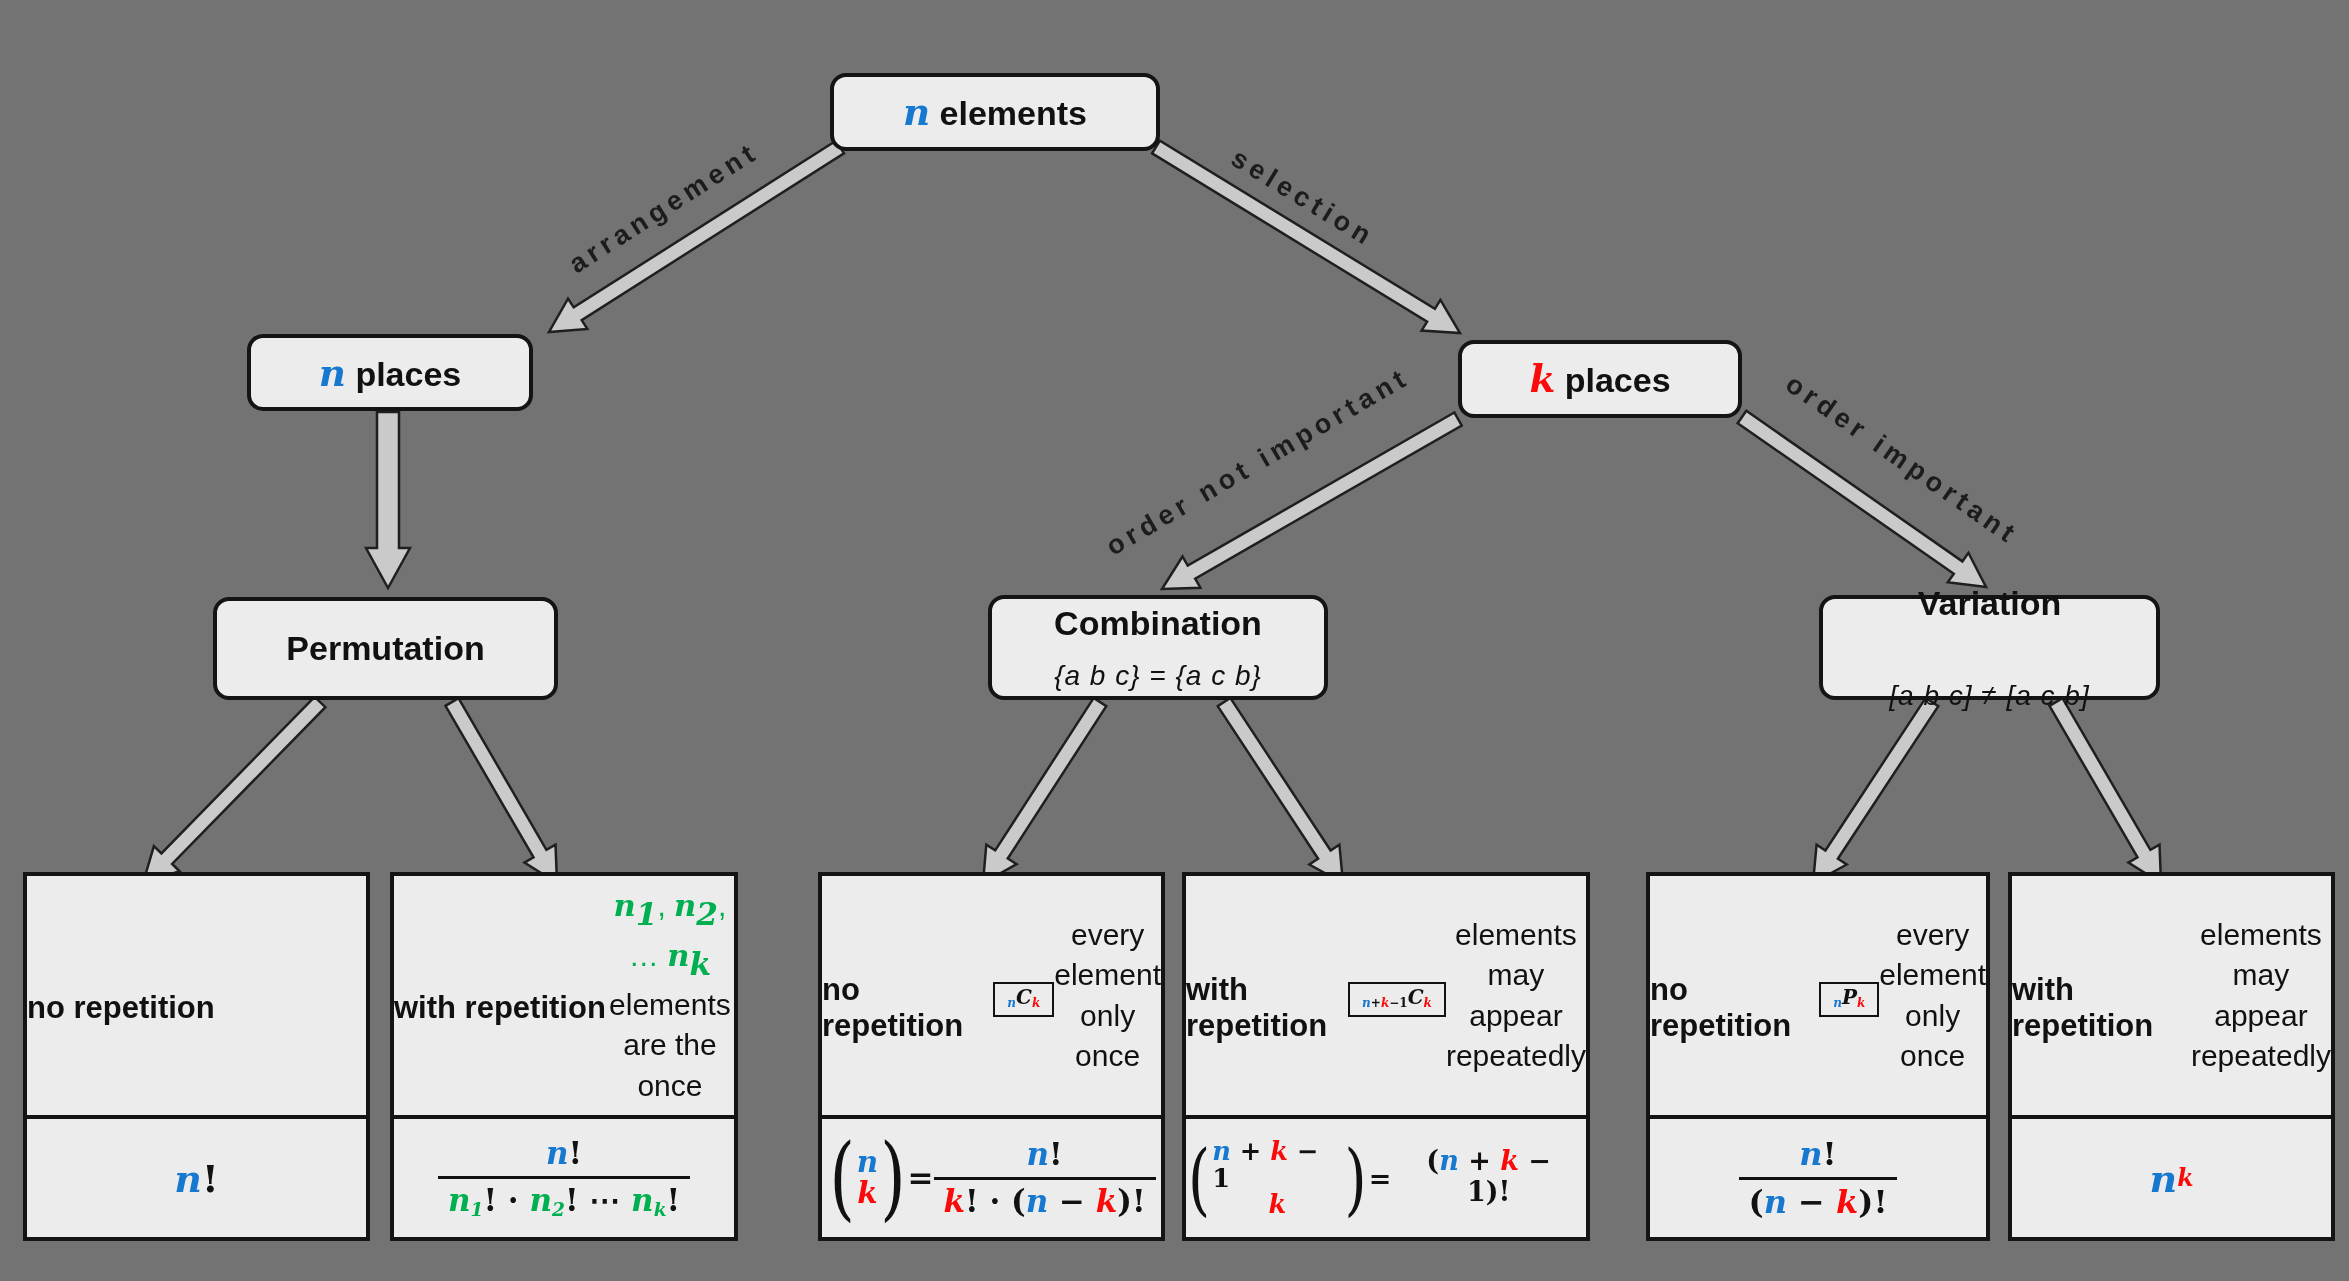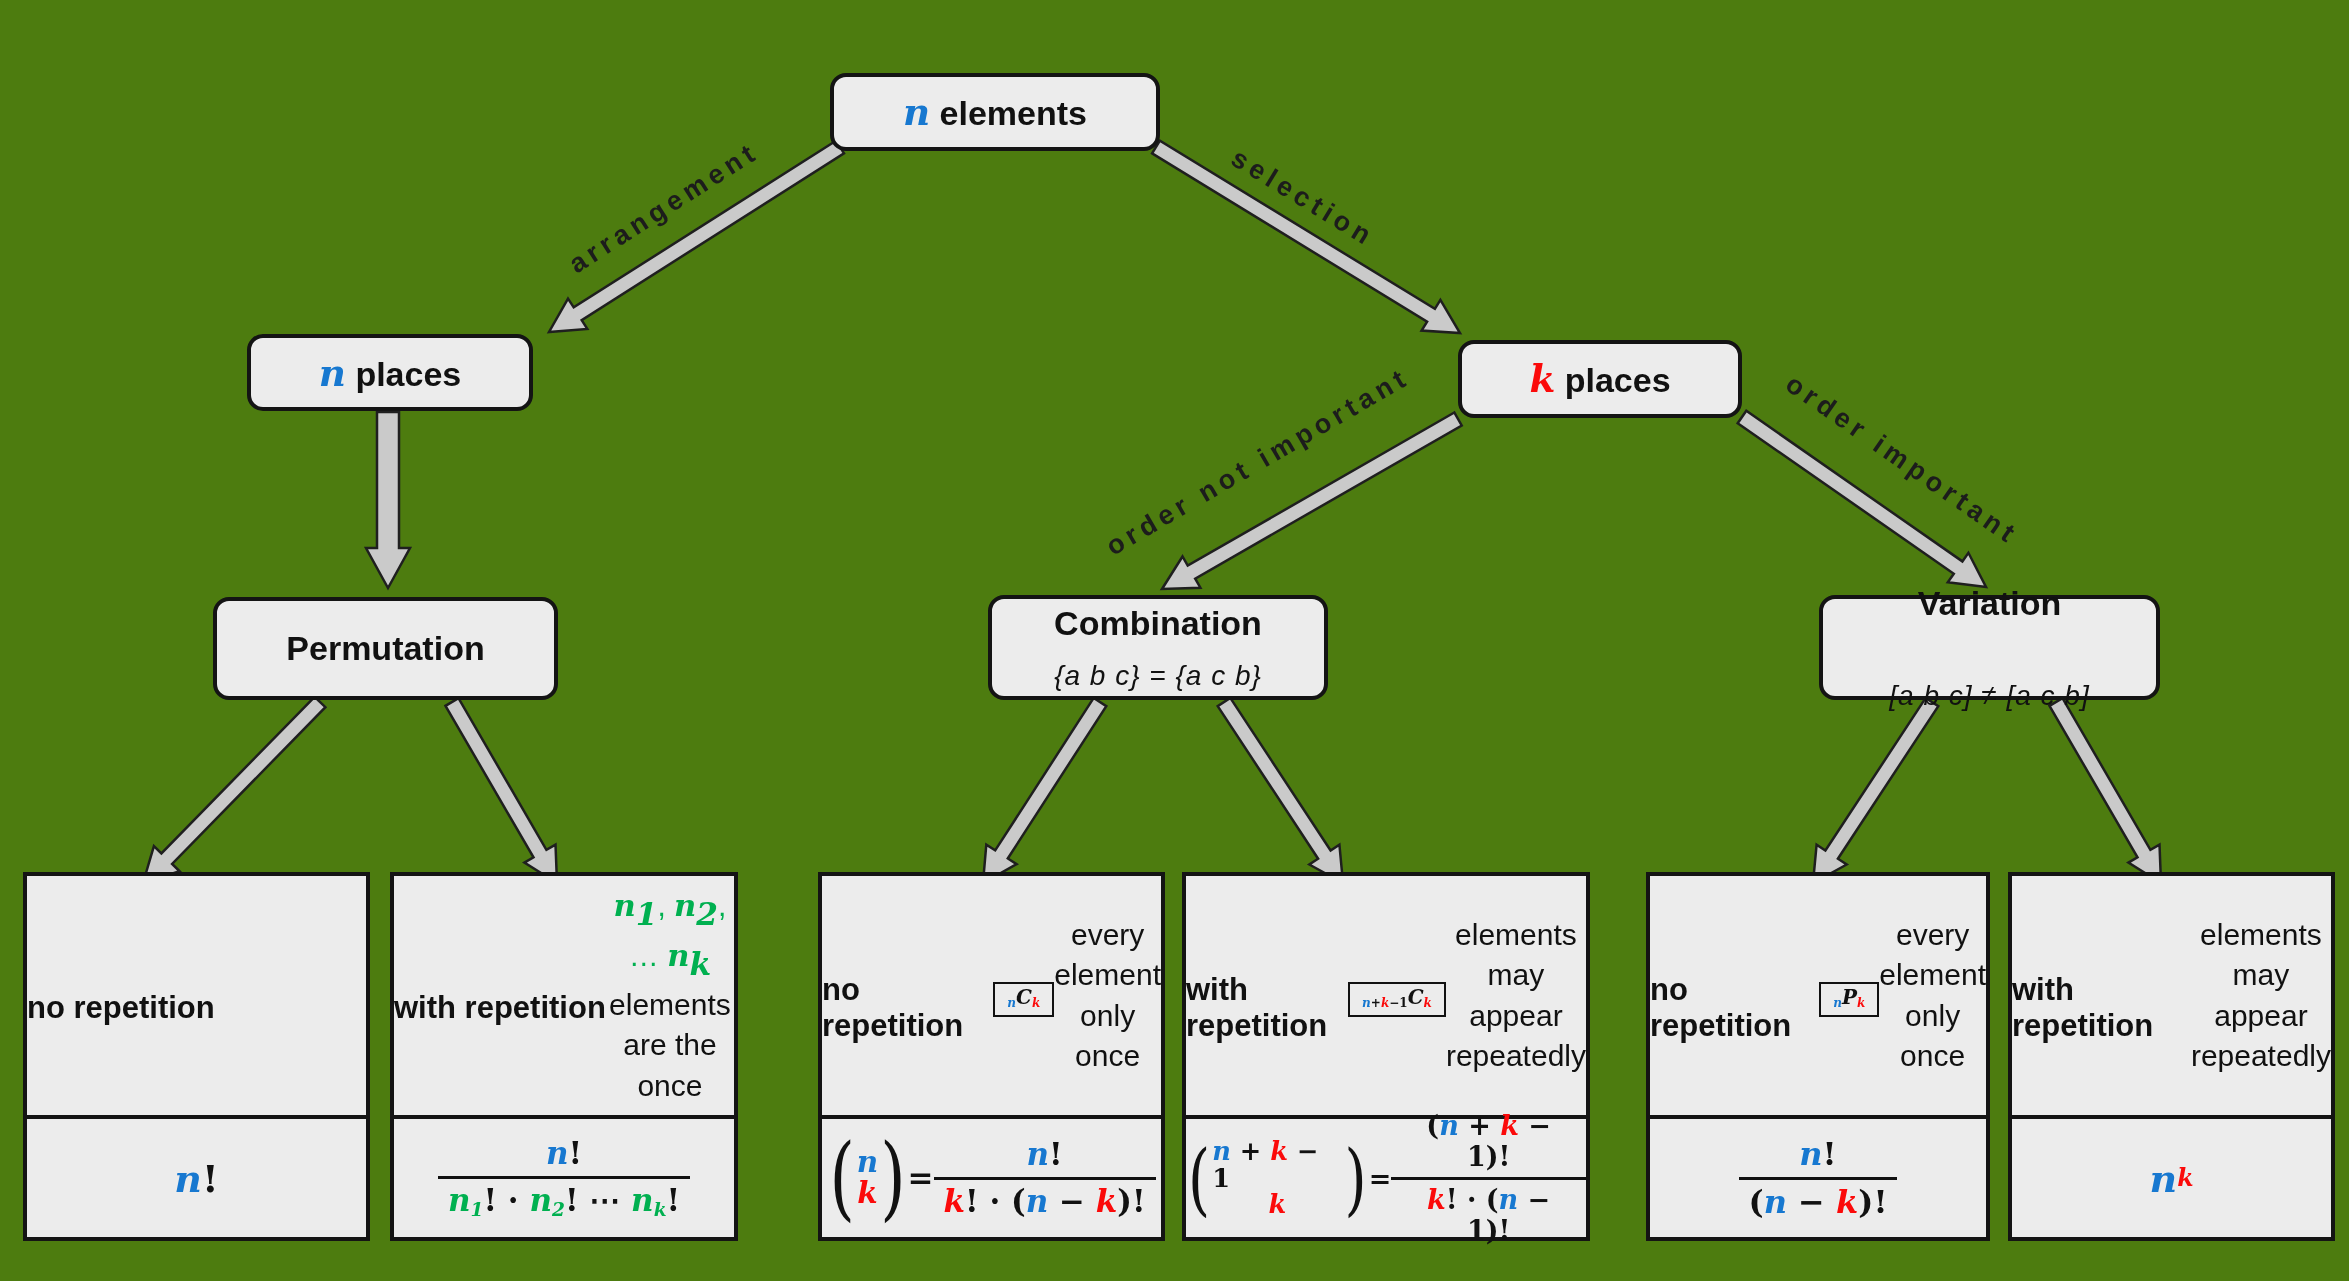--- a/index.html
+++ b/index.html
@@ -1,16 +1,16 @@
 <!DOCTYPE html>
 <html style="--blue: #1778d0; --red: #fb0a0a; --green: #00b050; --fill: #ececec;"><head>
 <meta charset="utf-8">
 <style>
   html,body{margin:0;padding:0;background:#ffffff;}
-  #canvas{position:relative;width:2349px;height:1281px;background:#4d7c0f;overflow:hidden;
+  #canvas{position:relative;width:2349px;height:1281px;background:#737373;overflow:hidden;
           font-family:"Liberation Sans",sans-serif;color:#111;}
   #arrow-layer{position:absolute;left:0;top:0;z-index:1;}
 
   
   .node{position:absolute;background:var(--fill);border:4px solid #141414;border-radius:16px;
         display:flex;flex-direction:column;align-items:center;justify-content:center;
         font-weight:bold;font-size:34px;z-index:2;box-sizing:border-box;text-align:center;}
   .node .math{font-size:1.1em;}
   .node-subtitle{font-family:Liberation Sans, sans-serif;font-style:italic;font-weight:500;
         font-size:28px;margin-top:17px;letter-spacing:1px;}
@@ -160,21 +160,20 @@
           <span class="paren">(</span>
           <span class="stack">
             <div><span class="math c-b">n</span><span> + </span><span class="math c-r">k</span><span> − 1</span></div>
             <div><span class="math c-r">k</span></div>
           </span>
           <span class="paren">)</span>
         </span>
         <span> = </span>
         <span class="frac">
           <div class="num"><span>(</span><span class="math c-b">n</span><span> + </span><span class="math c-r">k</span><span> − 1)!</span></div>
-          <div class="den"><span class="math c-r">k</span><span>! · (</span><span class="math c-b">n</span><span> − 1)!</span></div>
         </span>
       </div>
   </div>
 
   <div class="leaf" id="leaf5" style="left:1646px;width:344px;">
     <div class="leaf-top">
       <div class="leaf-title">no repetition</div>
       <div class="badge"><span class="math c-b sz-sub">n</span><span class="math">P</span><span class="math c-r sz-sub">k</span></div>
       <div class="leaf-desc-wrap">
           <div class="leaf-desc"><span>every element</span><br><span>only once</span></div>

